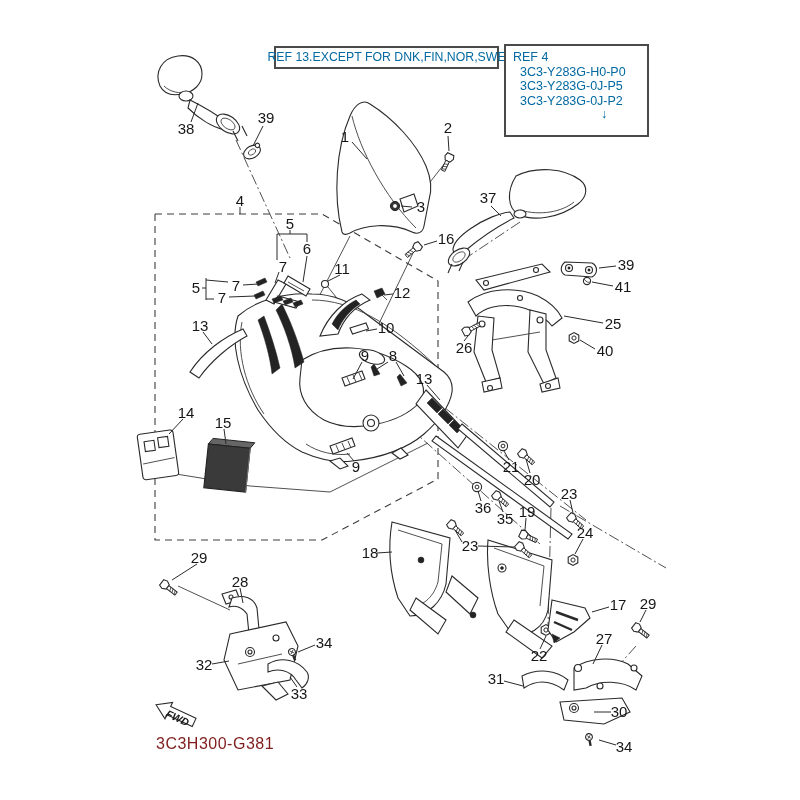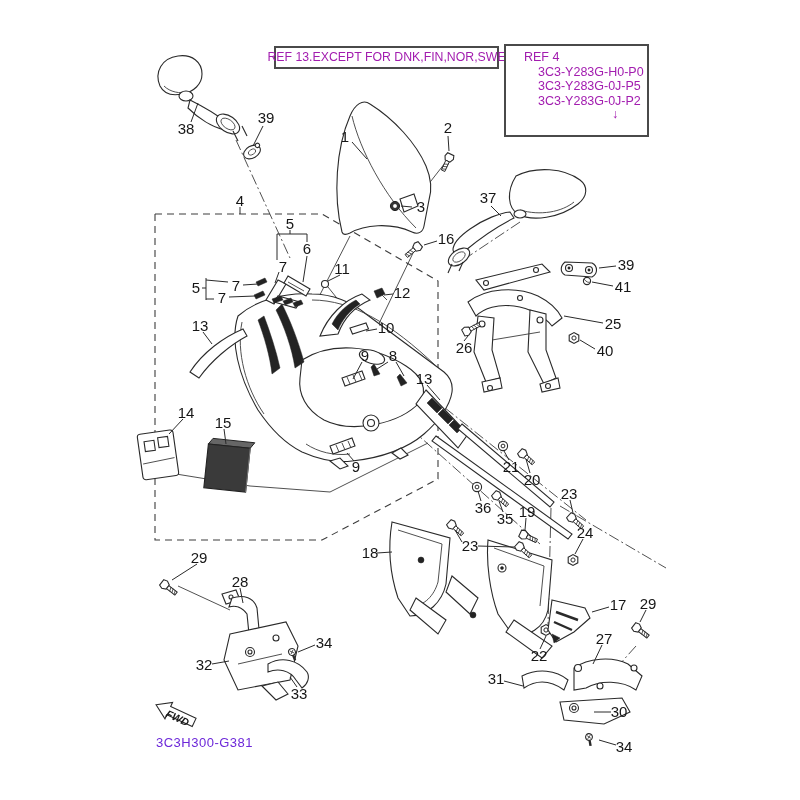--- a/index.html
+++ b/index.html
@@ -9,26 +9,26 @@
   svg *{vector-effect:non-scaling-stroke;}
   .callout{font-family:"Liberation Sans",sans-serif;font-size:15px;fill:#161616;text-anchor:middle;}
   .leader{stroke:#2a2a2a;stroke-width:1;fill:none;}
   .ln{stroke:#2a2a2a;stroke-width:1.1;fill:none;}
   .lnfill{stroke:#2a2a2a;stroke-width:1.1;fill:#fff;}
   .dark{fill:#232323;stroke:#232323;stroke-width:0.5;}
   .thin{stroke:#3c3c3c;stroke-width:0.9;fill:none;}
   .dashdot{stroke:#3c3c3c;stroke-width:0.9;fill:none;stroke-dasharray:11 3 2 3;}
   .dashed{stroke:#3c3c3c;stroke-width:1.1;fill:none;stroke-dasharray:7 5;}
   .refbox{position:absolute;border:2px solid #4a4a4a;background:#fff;box-sizing:border-box;
-          font-size:12.5px;line-height:14.5px;color:#a21caf;}
+          font-size:12.5px;line-height:14.5px;color:#0369a1;}
   #ref13-box{left:274px;top:46px;width:225px;height:23px;display:flex;align-items:center;justify-content:center;white-space:nowrap;font-size:12.3px;}
-  #ref4-box{left:504px;top:44px;width:145px;height:93px;padding:4px 0 0 18px;}
-  #ref4-box .code{padding-left:7px;margin-left:7px;}
+  #ref4-box{left:504px;top:44px;width:145px;height:93px;padding:4px 0 0 7px;}
+  #ref4-box .code{padding-left:7px;}
   #ref4-box .arw{padding-left:88px;height:13px;line-height:12px;}
-  .footer-num{position:absolute;left:156px;top:735px;font-size:13px;color:#6d28d9;letter-spacing:0.5px;}
+  .footer-num{position:absolute;left:156px;top:735px;font-size:16px;color:#7f1d1d;letter-spacing:0.5px;}
 </style>
 </head>
 <body>
 
 <div class="stage">
 
 <svg id="diagram" width="800" height="800" viewBox="0 0 800 800">
   <defs>
     <g id="sym-bolt">
       <path d="M-4.2,-3.4 L-0.5,-4.6 L3.4,-2.6 L3.4,2.6 L-0.5,4.6 L-4.2,3.4 Z" fill="#fff" stroke="#2a2a2a" stroke-width="1.1"></path>

